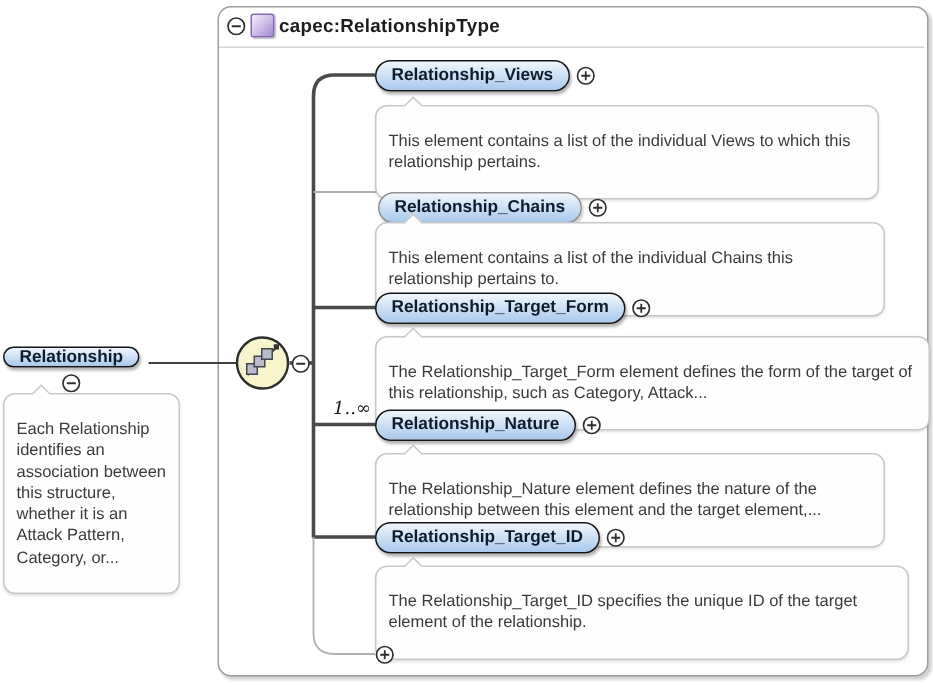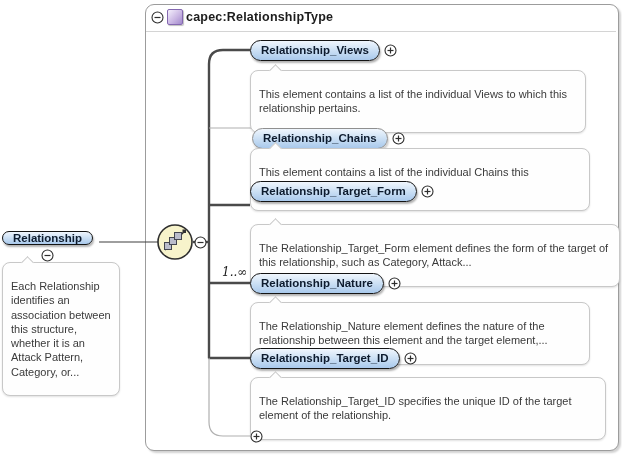--- a/index.html
+++ b/index.html
@@ -123,21 +123,21 @@
     <svg class="toggle" width="13" height="13">
       <circle cx="6.5" cy="6.5" r="5.5" fill="#ffffff" stroke="#2e2e2e" stroke-width="1.1"></circle>
       <line x1="3.5" y1="6.5" x2="9.5" y2="6.5" stroke="#2e2e2e" stroke-width="1.2"></line>
       <line x1="6.5" y1="3.5" x2="6.5" y2="9.5" stroke="#2e2e2e" stroke-width="1.2"></line>
     </svg>
   </div>
   <div class="ann" style="left:250px;top:148px;width:322px;">
     <span>This element contains a list of the individual Chains this relationship pertains to.</span>
   </div>
 
-  <div class="row" style="left:250px;top:180px;justify-content:space-between;">
+  <div class="row" style="left:250px;top:194px;justify-content:space-between;">
     <div class="pill">
       <span>Relationship_Target_Form</span>
     </div>
     <svg class="toggle" width="13" height="13">
       <circle cx="6.5" cy="6.5" r="5.5" fill="#ffffff" stroke="#2e2e2e" stroke-width="1.1"></circle>
       <line x1="3.5" y1="6.5" x2="9.5" y2="6.5" stroke="#2e2e2e" stroke-width="1.2"></line>
       <line x1="6.5" y1="3.5" x2="6.5" y2="9.5" stroke="#2e2e2e" stroke-width="1.2"></line>
     </svg>
   </div>
   <div class="ann" style="left:250px;top:224px;width:352px;">

